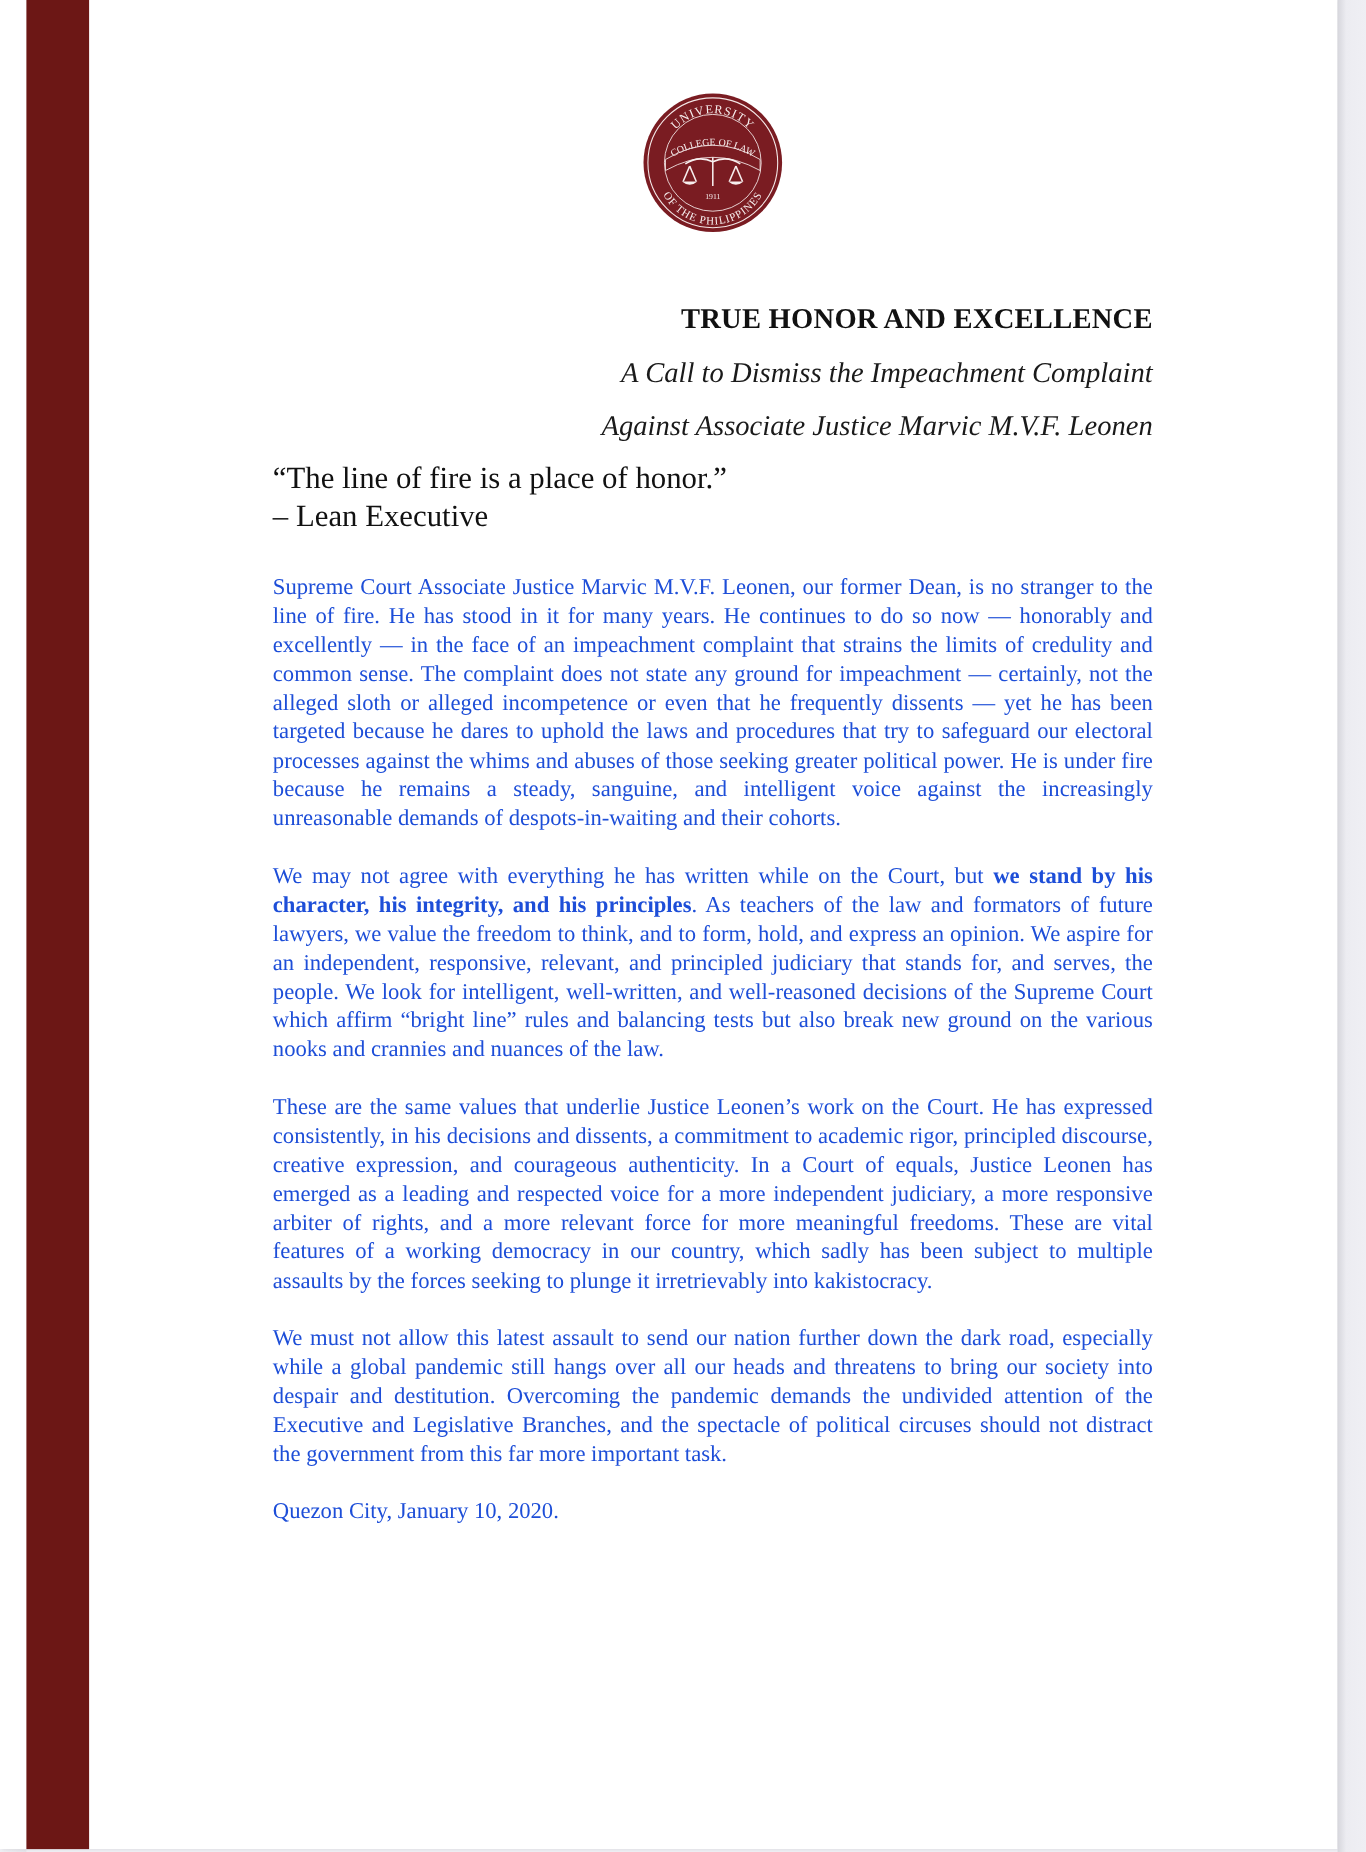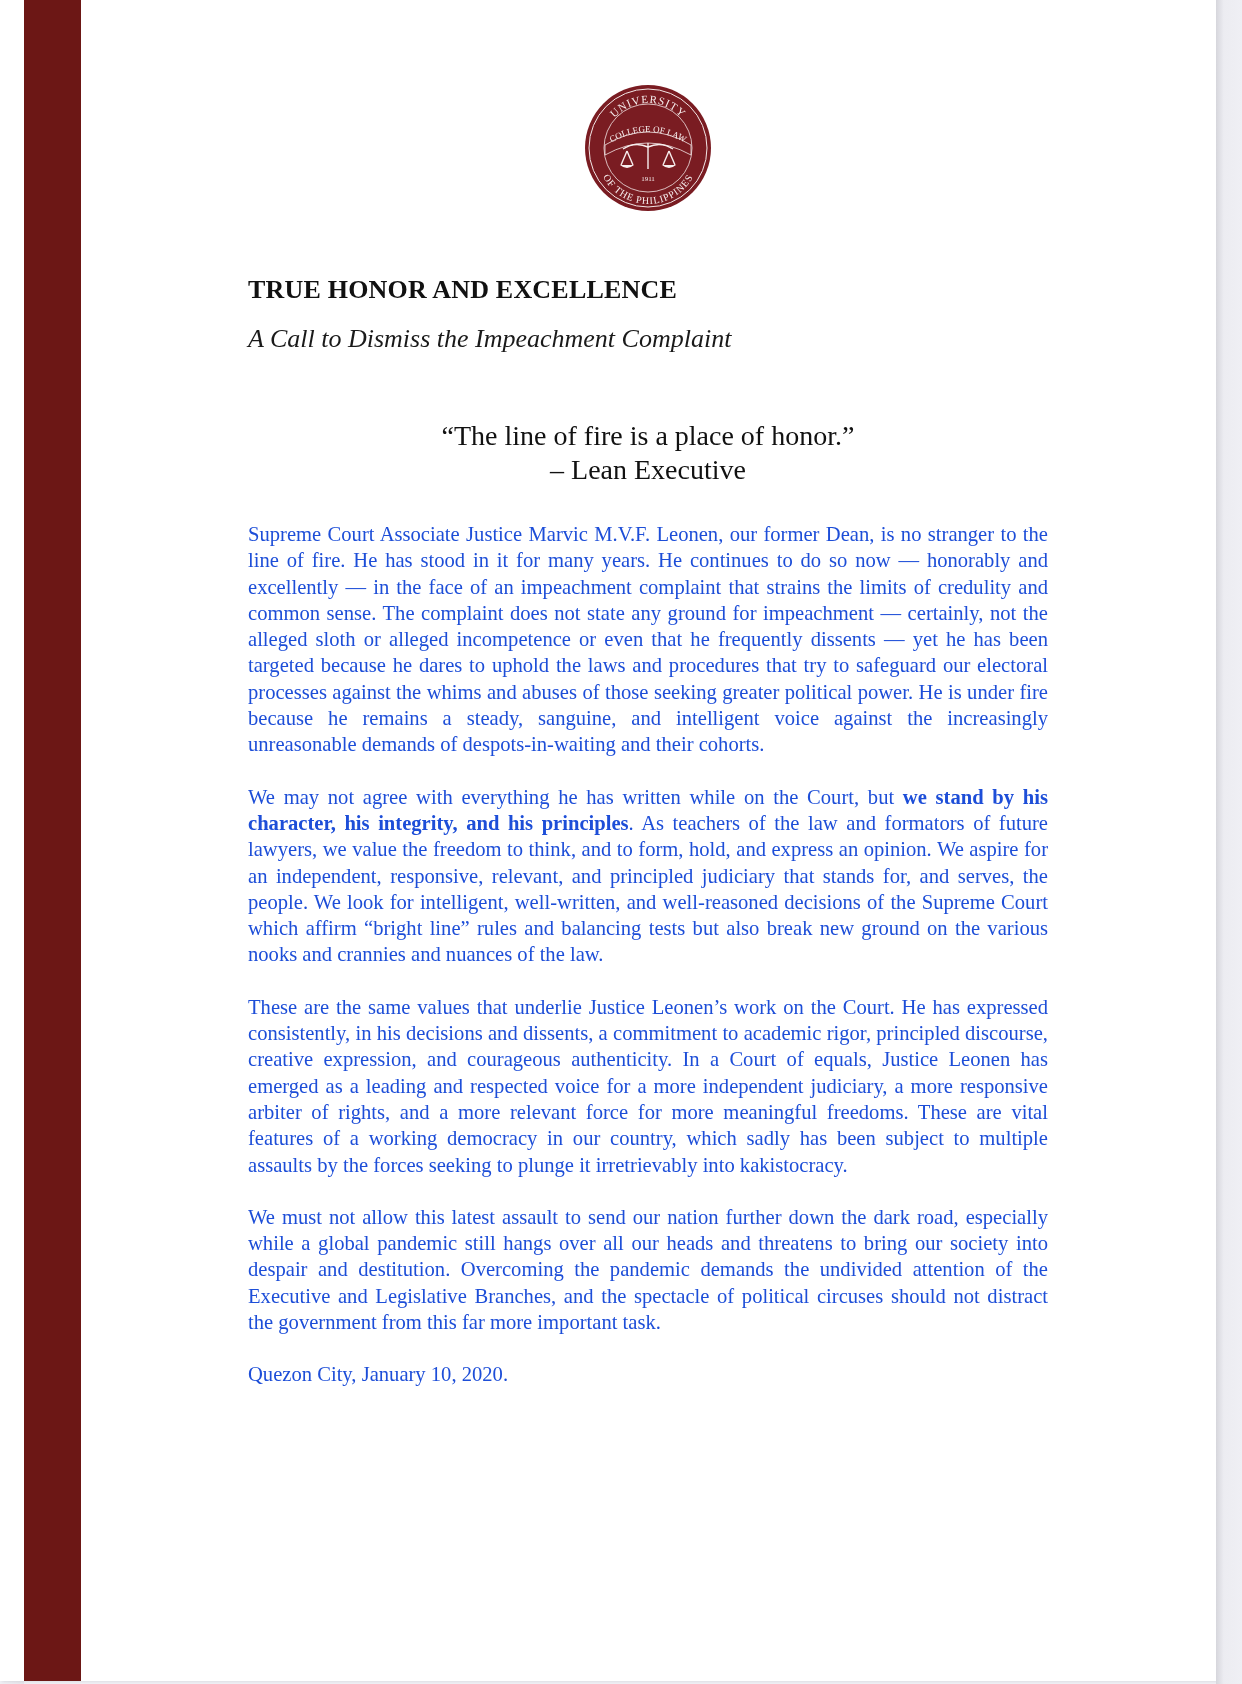--- a/index.html
+++ b/index.html
@@ -26,33 +26,33 @@
   }
   .right-margin {
     position: absolute; left: 1216px; top: 0; width: 26px; height: 1684px;
     background: linear-gradient(to right, #d6d6dc 0%, #ececf1 30%, #efeff4 100%);
   }
   .seal {
     position: absolute; left: 583px; top: 83px; width: 130px; height: 130px;
   }
   .title-block {
     position: absolute; left: 248px; width: 800px; top: 273px;
-    text-align: left;
+    text-align: right;
     font-family: Liberation Serif, serif;
   }
   .doc-title {
     font-weight: bold; font-size: 26px; letter-spacing: 0.2px;
     line-height: 34px; color: #111;
   }
   .doc-subtitle {
     font-style: italic; font-size: 26px; line-height: 33px; color: #1a1a1a; margin-top: 15px;
   }
   .quote-block {
     position: absolute; left: 248px; width: 800px; top: 419px;
-    text-align: center; font-size: 28px; line-height: 34px; color: #111;
+    font-size: 28px; line-height: 34px; color: #111;
   }
   .body {
     position: absolute; left: 248px; width: 800px; top: 521px;
     font-size: 20.6px; line-height: 26.3px; text-align: justify; color: #1d4ed8;
   }
   .body p { margin: 0 0 26px 0; }
   .body b { font-weight: bold; }
   .signoff { margin-top: 0; }
 </style>
 </head>
@@ -91,20 +91,21 @@
       <line x1="86" y1="68" x2="92" y2="82"></line>
     </g>
     <path d="M 37,82 Q 44,88 51,82 Z" fill="#f7eeee"></path>
     <path d="M 79,82 Q 86,88 93,82 Z" fill="#f7eeee"></path>
     <text x="65" y="98" text-anchor="middle" font-family="Liberation Serif, serif" font-size="7" fill="#f7eeee">1911</text>
   </svg>
 
   <div class="title-block">
     <div class="doc-title">TRUE HONOR AND EXCELLENCE</div>
     <div class="doc-subtitle">A Call to Dismiss the Impeachment Complaint</div>
+    <div class="doc-subtitle">Against Associate Justice Marvic M.V.F. Leonen</div>
   </div>
 
   <div class="quote-block">
     <div>“The line of fire is a place of honor.”</div>
     <div>– Lean Executive</div>
   </div>
 
   <div class="body">
     <p>
       <span>Supreme Court Associate Justice Marvic M.V.F. Leonen, our former Dean, is no stranger to the line of fire. He has stood in it for many years. He continues to do so now — honorably and excellently — in the face of an impeachment complaint that strains the limits of credulity and common sense. The complaint does not state any ground for impeachment — certainly, not the alleged sloth or alleged incompetence or even that he frequently dissents — yet he has been targeted because he dares to uphold the laws and procedures that try to safeguard our electoral processes against the whims and abuses of those seeking greater political power. He is under fire because he remains a steady, sanguine, and intelligent voice against the increasingly unreasonable demands of despots-in-waiting and their cohorts.</span>

